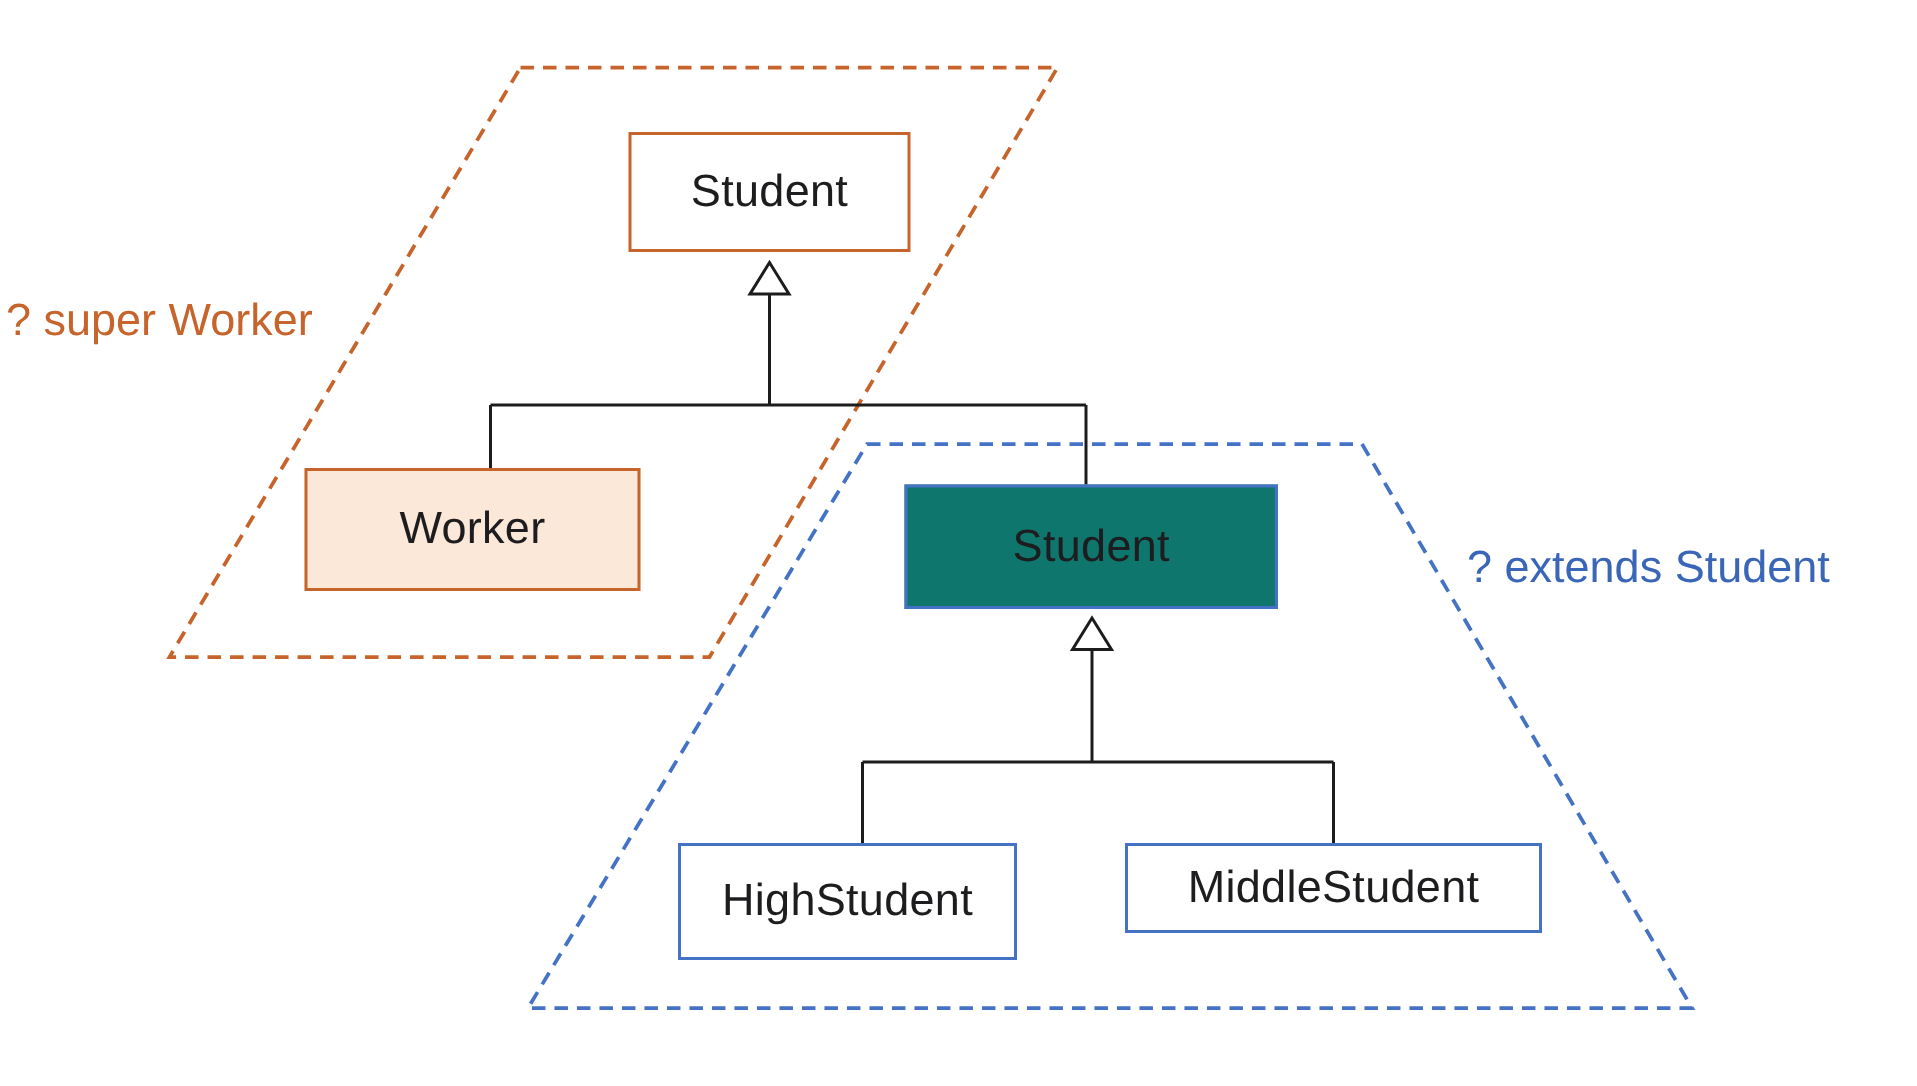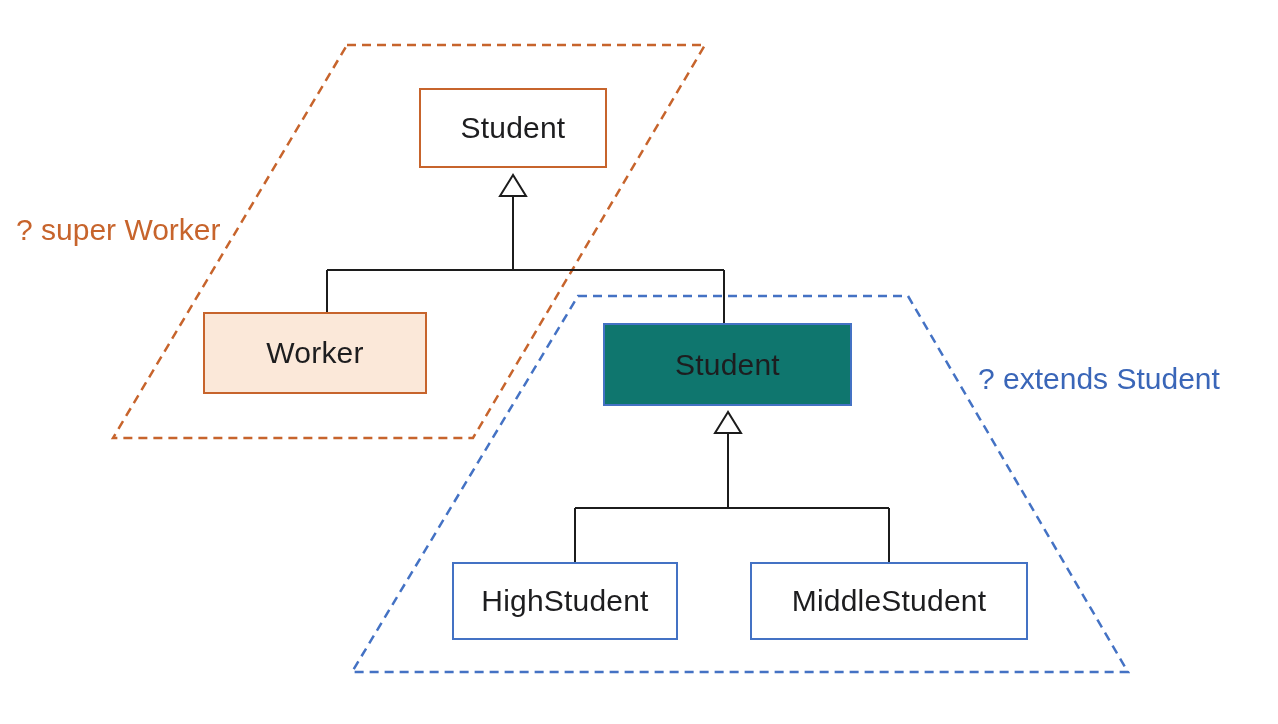--- a/index.html
+++ b/index.html
@@ -43,32 +43,31 @@
   .box-student {
     left: 603px; top: 323px; width: 249px; height: 83px;
     border: 2.5px solid #4472c4;
     background: #0f766e;
   }
   .box-high-student {
     left: 452px; top: 562px; width: 226px; height: 78px;
     border: 2px solid #4472c4;
   }
   .box-middle-student {
-    left: 750px; top: 562px; width: 278px; height: 78px;
+    left: 750px; top: 562px; width: 278px; height: 60px;
     border: 2px solid #4472c4;
   }
   .annotation {
     position: absolute;
     font-size: 30px;
     white-space: nowrap;
   }
   .annotation-super-worker {
-    left: 16px; top: 197px;
+    left: 4px; top: 197px;
     color: #c7642c;
-    margin-top: 16px;
   }
   .annotation-extends-student {
     left: 978px; top: 362px;
     color: #3a66b8;
   }
 </style>
 </head>
 <body>
 
 <div class="stage">

